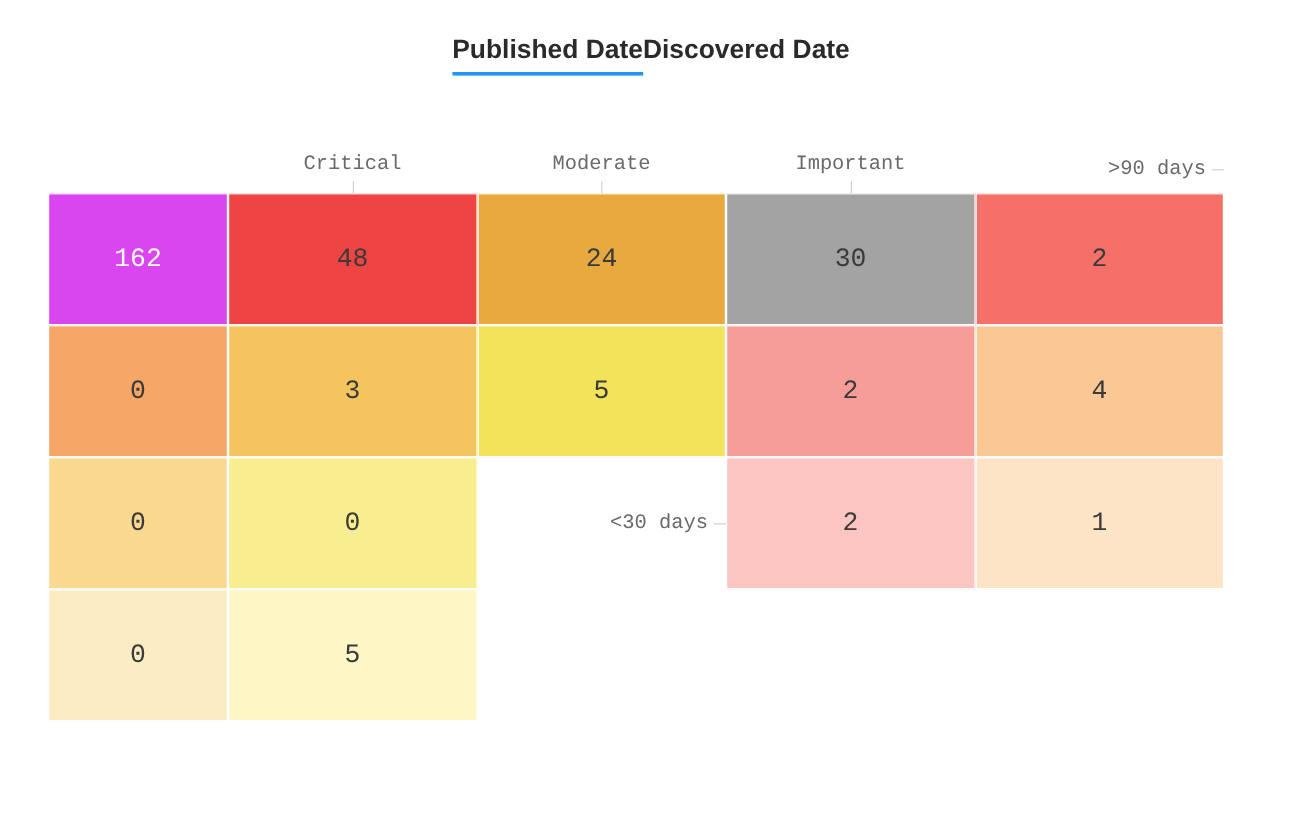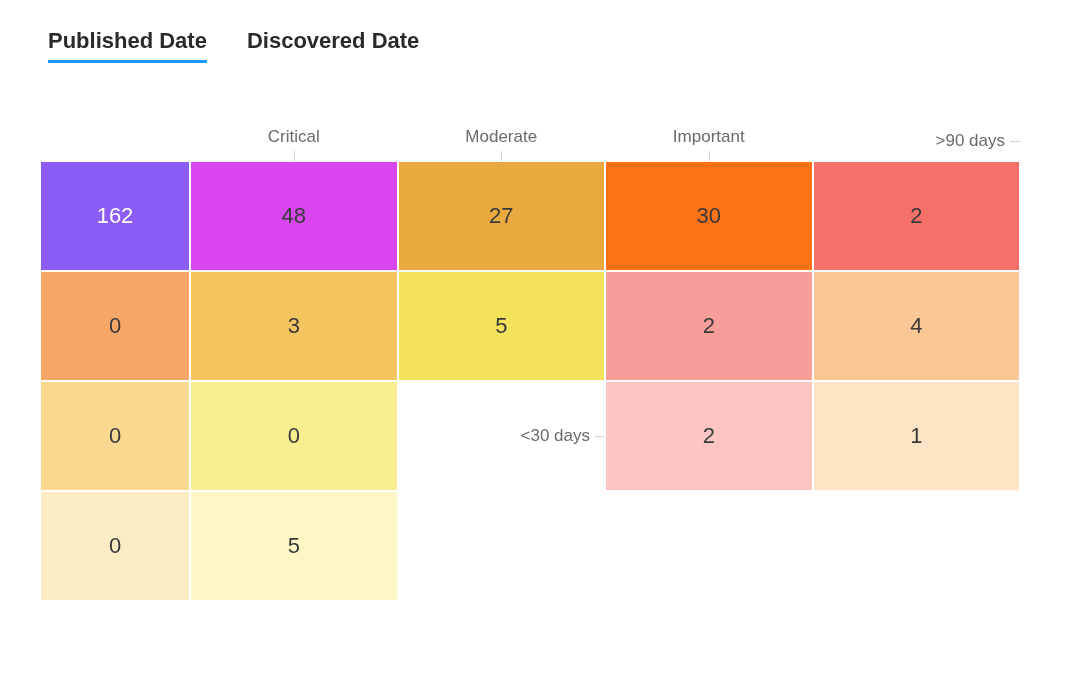--- a/index.html
+++ b/index.html
@@ -14,43 +14,44 @@
     padding: 28px 40px;
     font-family: "Segoe UI", "Helvetica Neue", Arial, sans-serif;
     background: #ffffff;
     color: var(--text-dark);
     width: 1077px;
   }
 
   
   .tabs {
     display: flex;
-    gap: 40px;
     margin-bottom: 58px;
     padding-left: 8px;
+    justify-content: center;
   }
   .tab {
     font-size: 22px;
     font-weight: 700;
     color: var(--text-dark);
     padding-bottom: 6px;
     cursor: pointer;
     user-select: none;
   }
   .tab.active {
     font-weight: 600;
     border-bottom: 3px solid var(--accent);
   }
 
   
   .heatmap {
     display: grid;
     grid-template-columns: 150px repeat(4, 1fr);
     grid-template-rows: 40px repeat(4, 110px);
     width: 980px;
+    font-family: Liberation Mono, monospace;
   }
   .corner {  }
 
   .col-header {
     position: relative;
     text-align: center;
     font-size: 17px;
     color: var(--text-mid);
     align-self: end;
     padding-bottom: 14px;
@@ -92,36 +93,36 @@
     justify-content: center;
     font-size: 22px;
     font-weight: 500;
     border: 1px solid var(--cell-border);
     color: #3a3a3a;
     cursor: pointer;
   }
 
   
   
-  .c-crit-r0 { background: #8b5cf6; color: #ffffff; }
+  .c-crit-r0 { background: #d946ef; color: #ffffff; }
   .c-crit-r1 { background: #f47069; }
   .c-crit-r2 { background: #f79d98; }
   .c-crit-r3 { background: #fbc5c2; }
   
-  .c-imp-r0  { background: #d946ef; }
+  .c-imp-r0  { background: #ef4444; }
   .c-imp-r1  { background: #f6a667; }
   .c-imp-r2  { background: #fbc795; }
   .c-imp-r3  { background: #fde4c7; }
   
   .c-mod-r0  { background: #e8aa3e; }
   .c-mod-r1  { background: #f4c55f; }
   .c-mod-r2  { background: #fad890; }
   .c-mod-r3  { background: #fcecc4; }
   
-  .c-low-r0  { background: #f97316; }
+  .c-low-r0  { background: #a3a3a3; }
   .c-low-r1  { background: #f2e35a; }
   .c-low-r2  { background: #f8ee90; }
   .c-low-r3  { background: #fcf7c5; }
 </style>
 </head>
 <body>
 
 <div class="tabs">
   <div class="tab active">Published Date</div>
   <div class="tab">Discovered Date</div>
@@ -131,21 +132,21 @@
 
   <div class="corner"></div>
 
   <div class="col-header">Critical</div>
   <div class="col-header">Moderate</div>
   <div class="col-header">Important</div>
 
   <div class="row-header">&gt;90 days</div>
   <div class="cell c-crit-r0">162</div>
   <div class="cell c-imp-r0">48</div>
-  <div class="cell c-mod-r0">27</div>
+  <div class="cell c-mod-r0">24</div>
   <div class="cell c-low-r0">30</div>
 
   <div class="cell c-crit-r1">2</div>
   <div class="cell c-imp-r1">0</div>
   <div class="cell c-mod-r1">3</div>
   <div class="cell c-low-r1">5</div>
 
   <div class="cell c-crit-r2">2</div>
   <div class="cell c-imp-r2">4</div>
   <div class="cell c-mod-r2">0</div>

